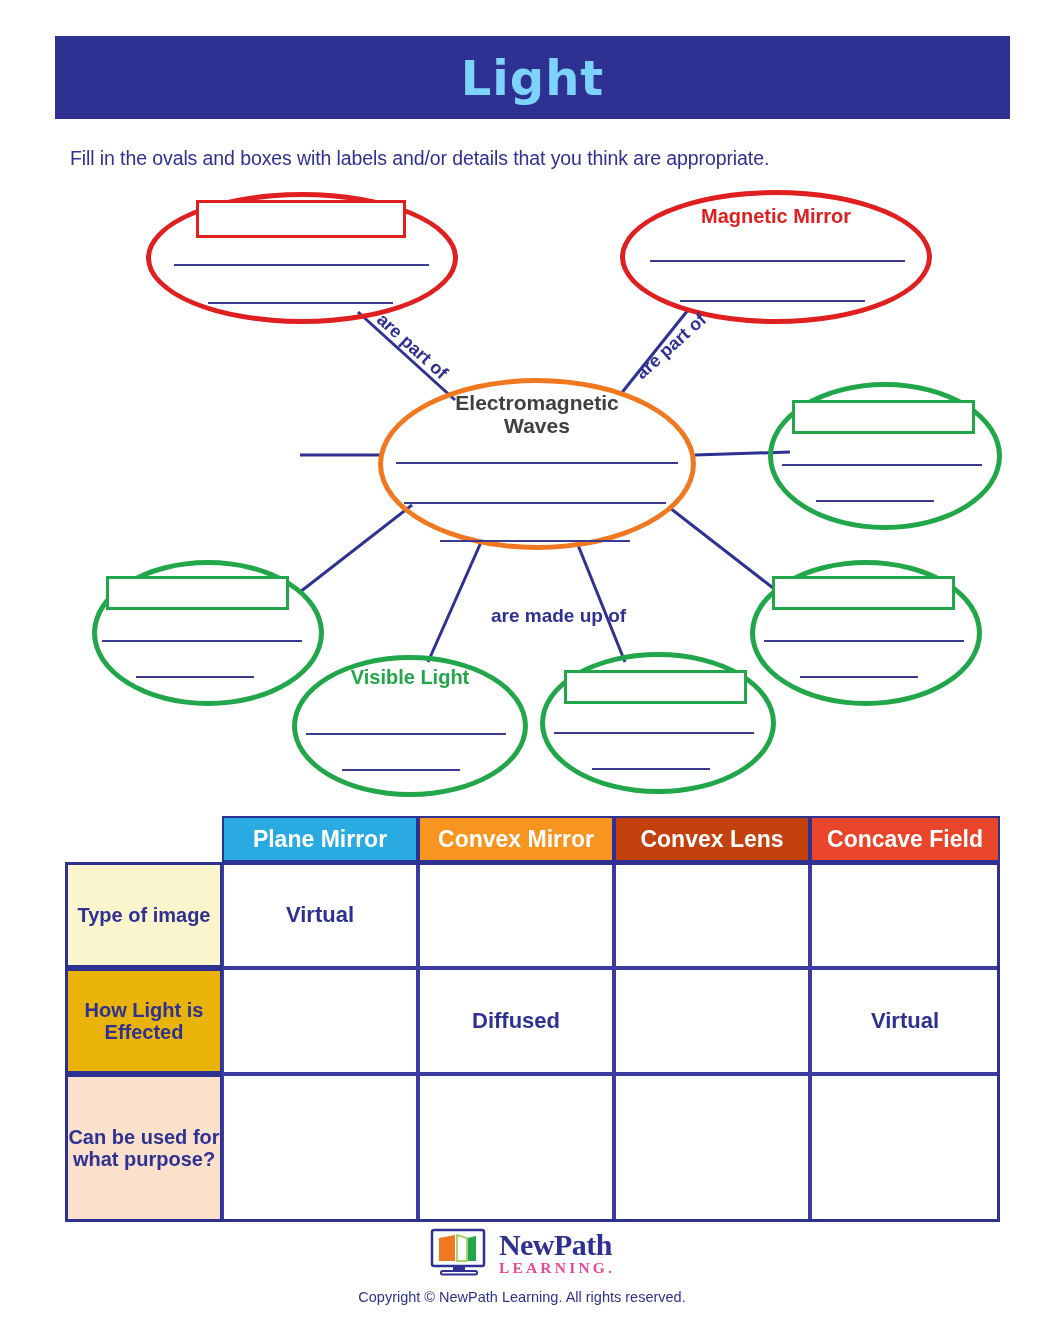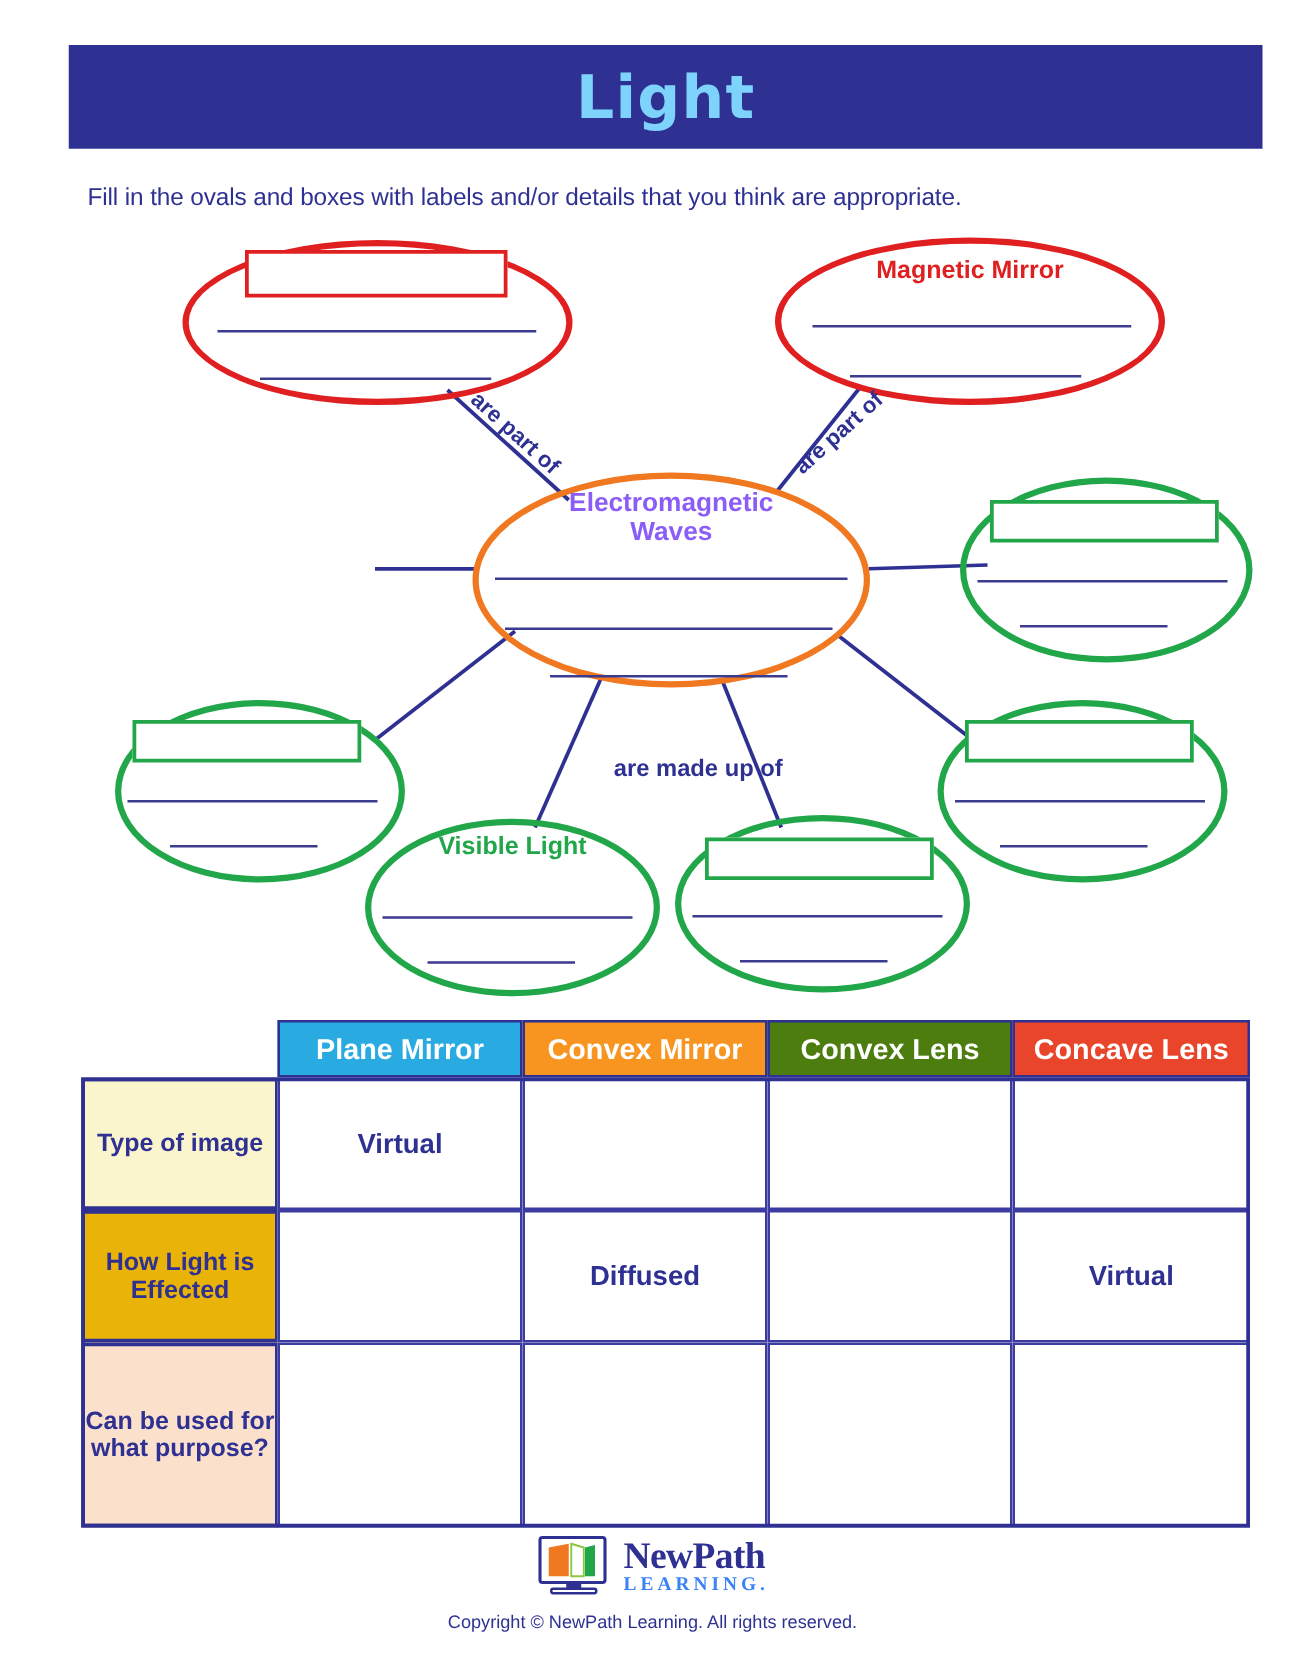--- a/index.html
+++ b/index.html
@@ -37,21 +37,21 @@
   }
   .oval.red{border:5px solid #E02020;}
   .oval.orange{border:5px solid #F07820;}
   .oval.green{border:5px solid #22A64A;}
 
   .node .label{
     position:absolute;left:0;right:0;text-align:center;
     font-size:20px;font-weight:bold;line-height:1.08;
   }
   .label.red{color:#E02020;}
-  .label.orange{color:#8b5cf6;}
+  .label.orange{color:#404040;}
   .label.green{color:#22A64A;}
 
   
   .ansbox{
     position:absolute;box-sizing:border-box;background:#ffffff;
   }
   .ansbox.red{border:3px solid #E02020;}
   .ansbox.green{border:3px solid #22A64A;}
 
   
@@ -97,21 +97,21 @@
   
   .footer{position:absolute;left:0;top:1228px;width:1044px;text-align:center;}
   .logo{display:inline-flex;align-items:center;gap:8px;}
   .logo-mark{width:62px;height:50px;}
   .logo-text{text-align:left;line-height:1;}
   .logo-new{
     font-size:30px;font-weight:bold;color:#2E3192;letter-spacing:-0.5px;
     font-family:"Liberation Serif","DejaVu Serif",serif;
   }
   .logo-learning{
-    font-size:15.5px;font-weight:bold;color:#3b82f6;letter-spacing:3.2px;
+    font-size:15.5px;font-weight:bold;color:#ec4899;letter-spacing:3.2px;
     font-family:"Liberation Serif","DejaVu Serif",serif;
   }
   .copyright{
     margin-top:7px;font-size:14.5px;color:#2E3192;font-weight:normal;
   }
 </style>
 </head>
 <body>
 
 <div class="title-bar">
@@ -207,25 +207,25 @@
 </div>
 
 <div class="grid" style="top:808px;">
 
   <div class="hdr" style="left:222px;top:8px;width:196px;background:#29ABE2;">
     <span>Plane Mirror</span>
   </div>
   <div class="hdr" style="left:418px;top:8px;width:196px;background:#F79520;">
     <span>Convex Mirror</span>
   </div>
-  <div class="hdr" style="left:614px;top:8px;width:196px;background:#4d7c0f;justify-content:center;">
+  <div class="hdr" style="left:614px;top:8px;width:196px;background:#c2410c;justify-content:center;">
     <span>Convex Lens</span>
   </div>
   <div class="hdr" style="left:810px;top:8px;width:190px;background:#E8452A;">
-    <span>Concave Lens</span>
+    <span>Concave Field</span>
   </div>
 
   <div class="rowlbl" style="top:54px;height:106px;background:#FBF5CE;">
     <span>Type of image</span>
   </div>
   <div class="cell" style="left:222px;top:54px;width:196px;height:106px;">
     <span>Virtual</span>
   </div>
   <div class="cell" style="left:418px;top:54px;width:196px;height:106px;">
     <span></span>

